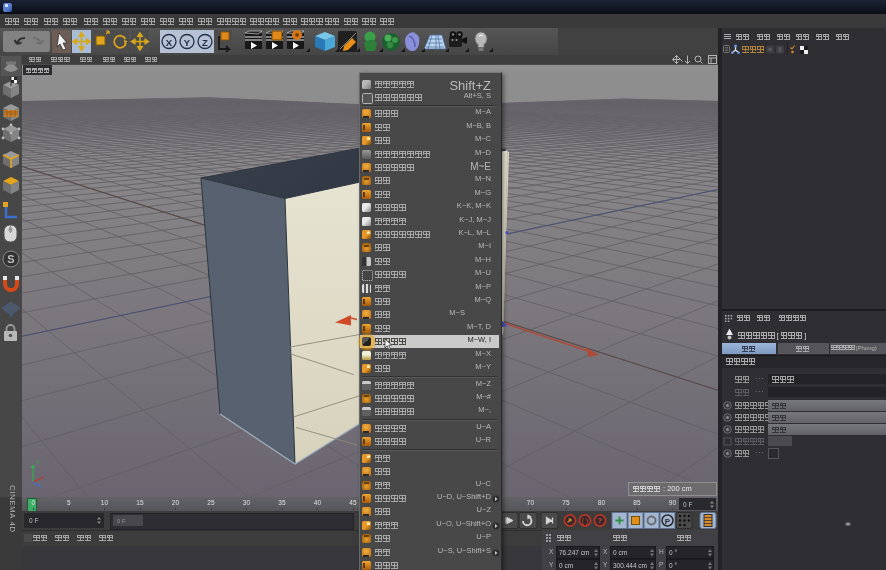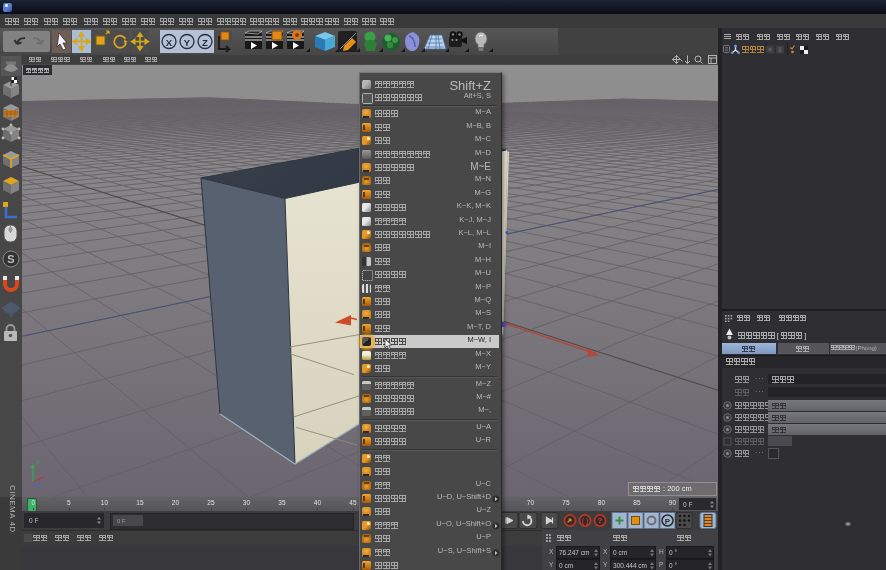--- a/index.html
+++ b/index.html
@@ -1288,21 +1288,21 @@
     </span>
   </span>
 <span class="abs" style="left:359px;top:295.0px;width:132px;text-align:right;font-size:7.5px;color:#b9b9b9">M~Q</span>
 <span class="abs" style="left:362px;top:310.4px;width:9px;height:9px;background:linear-gradient(#2a2a2a,#2a2a2a) 50% 100%/70% 2px no-repeat,radial-gradient(circle at 45% 35%,#f0b040,#c06a10);border-radius:1.5px"></span>
 <span class="abs" style="display:flex;left:375px;top:311.4px;color:#c2c2c2">
     <span style="display:inline-flex;gap:1px;">
       <i class="g" style="width:7px;height:7px;"></i>
       <i class="g" style="width:7px;height:7px;"></i>
     </span>
   </span>
-<span class="abs" style="left:359px;top:308.4px;width:132px;text-align:right;font-size:7.5px;color:#b9b9b9">M~S</span>
+<span class="abs" style="left:359px;top:308.4px;width:106px;text-align:right;font-size:7.5px;color:#b9b9b9">M~S</span>
 <span class="abs" style="left:362px;top:323.79999999999995px;width:9px;height:9px;background:linear-gradient(#5a3808,#5a3808) 20% 50%/2px 60% no-repeat,linear-gradient(#f0a830,#a85808);border-radius:1.5px"></span>
 <span class="abs" style="display:flex;left:375px;top:324.79999999999995px;color:#c2c2c2">
     <span style="display:inline-flex;gap:1px;">
       <i class="g" style="width:7px;height:7px;"></i>
       <i class="g" style="width:7px;height:7px;"></i>
     </span>
   </span>
 <span class="abs" style="left:359px;top:321.79999999999995px;width:132px;text-align:right;font-size:7.5px;color:#b9b9b9">M~T, D</span>
 <div class="abs" style="left:360px;top:334.99999999999994px;width:139px;height:13.4px;background:#cacaca"></div>
 <div class="abs" style="left:357px;top:331.69999999999993px;width:20px;height:20px;background:radial-gradient(rgba(255,196,48,0.95) 18%,rgba(232,156,16,0.6) 50%,rgba(232,156,16,0) 72%);border-radius:50%"></div>

